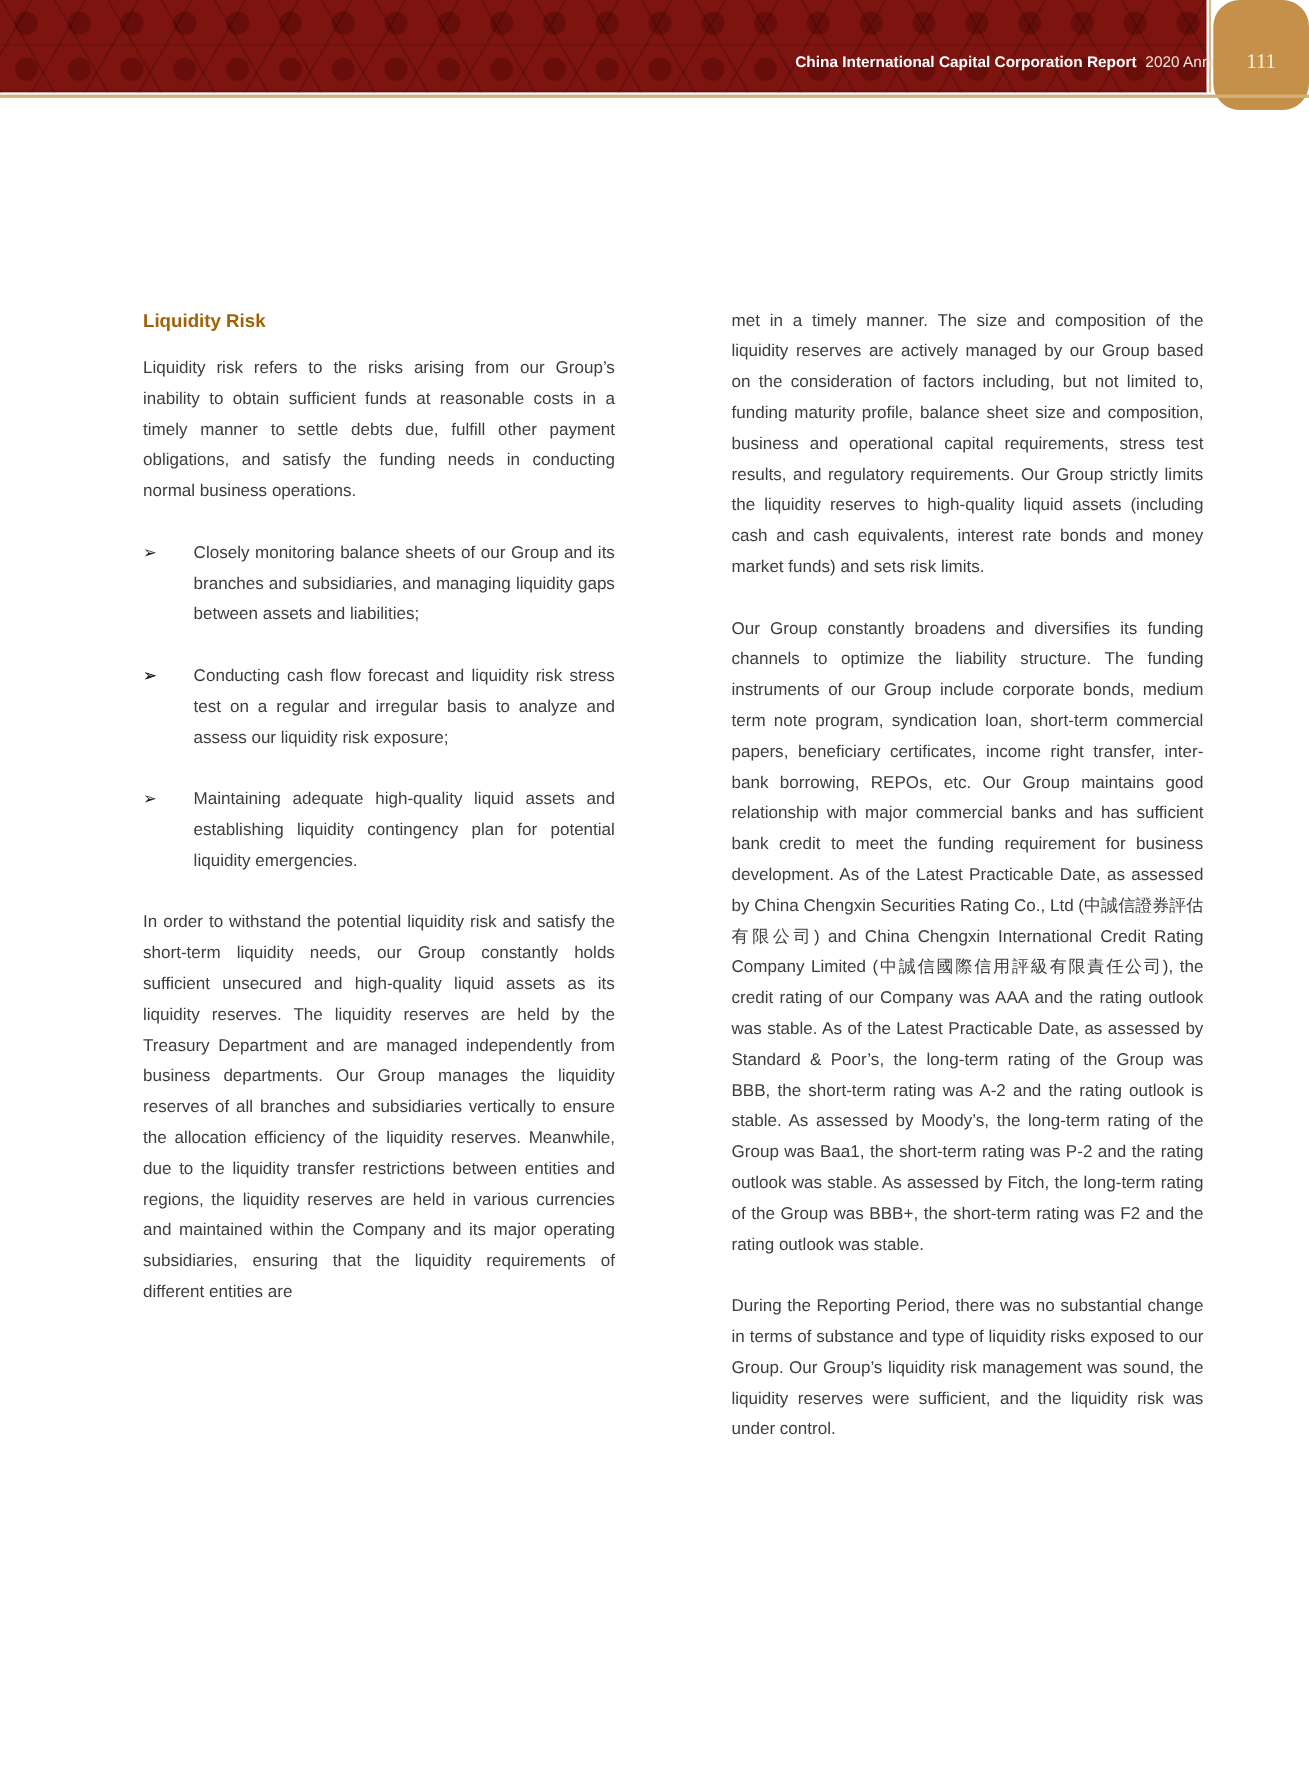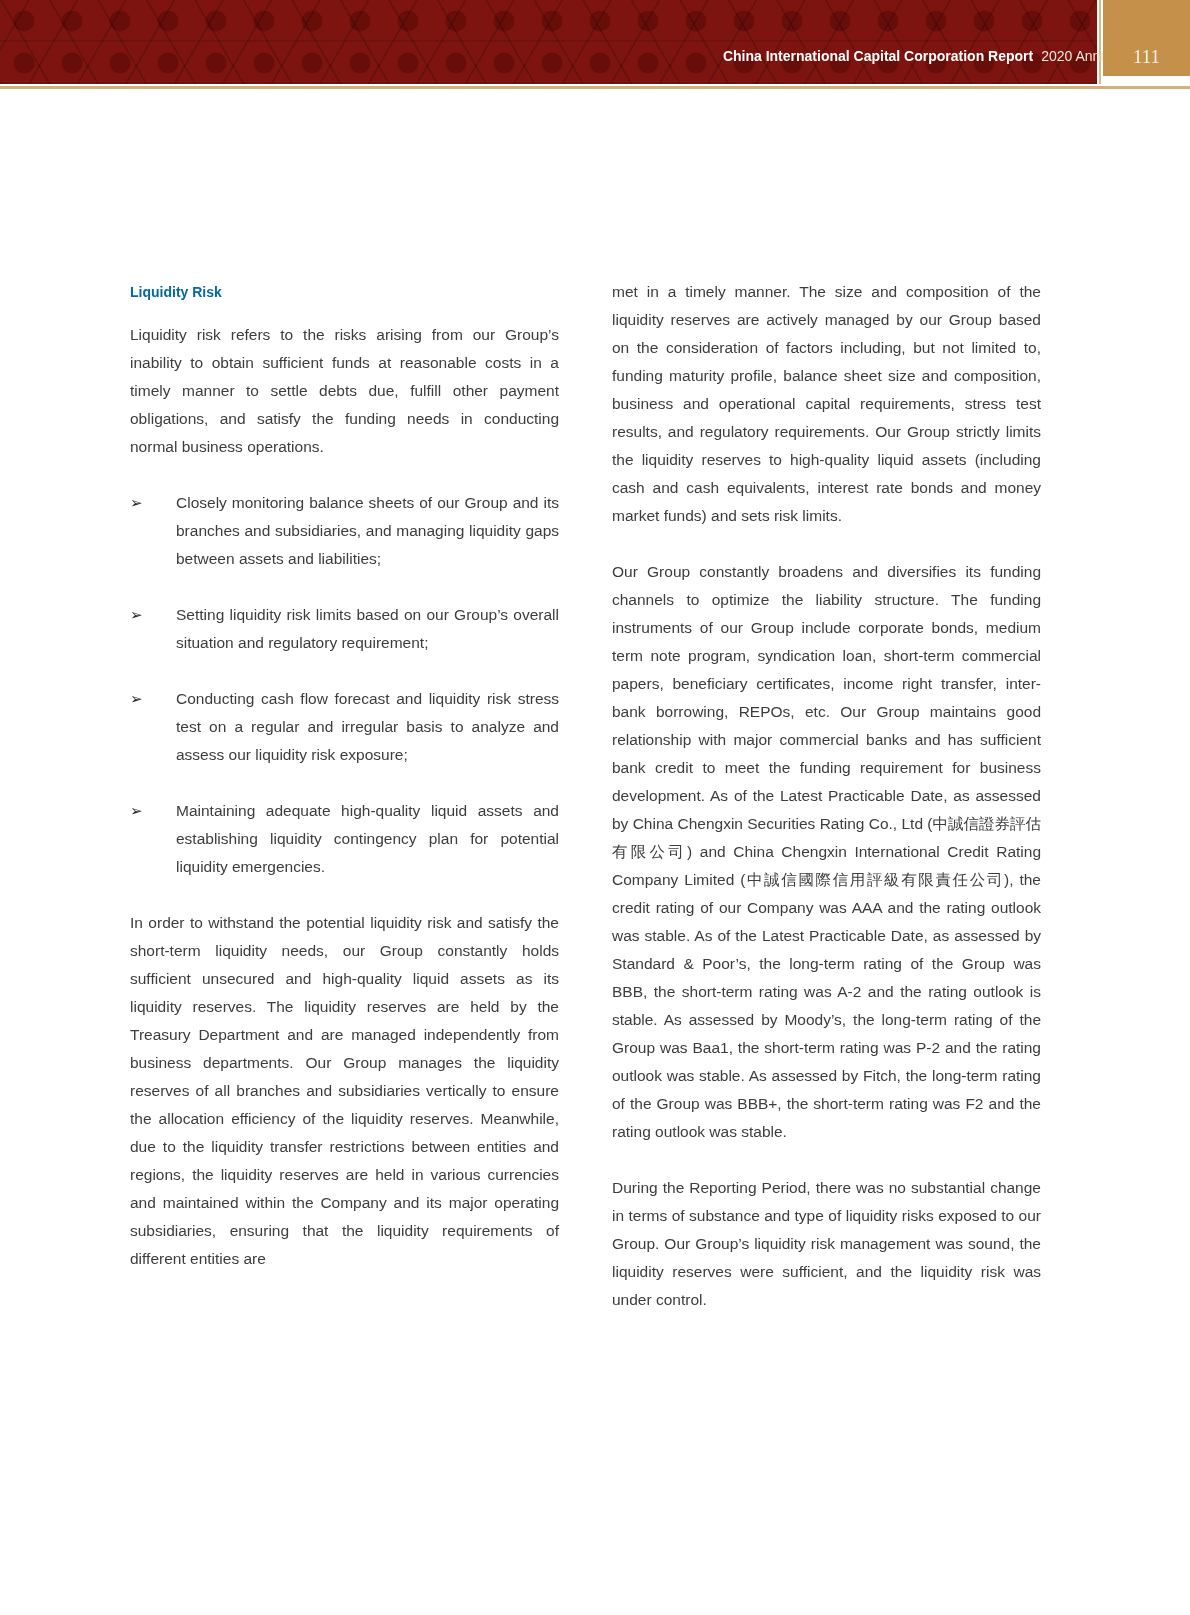--- a/index.html
+++ b/index.html
@@ -14,36 +14,36 @@
       repeating-linear-gradient(-60deg, rgba(0,0,0,0.16) 0 2px, transparent 2px 42px),
       repeating-linear-gradient(0deg, rgba(0,0,0,0.10) 0 2px, transparent 2px 42px),
       radial-gradient(circle at 50% 50%, rgba(60,0,0,0.35) 0 10px, transparent 11px);
     background-size: auto, auto, auto, 48px 42px;
   }
   .header-title { position: absolute; right: 0; top: 48px; width: 1097px; text-align: right;
     padding-right: 25px; box-sizing: border-box; color: #ffffff; font-size: 14px; white-space: nowrap; }
   .header-title .company { font-weight: bold; }
   .header-title .report { font-weight: normal; margin-left: 8px; color: #f3e6da; }
 
-  .page-num-box { position: absolute; left: 1103px; top: 0; width: 87px; height: 76px;
-    background: #c5914a; }
+  .page-num-box { position: absolute; left: 1103px; top: 0; width: 87px; height: 100px;
+    background: #c5914a; border-radius: 24px; }
   .page-num { position: absolute; left: 0; top: 46px; width: 100%; text-align: center;
     font-family: "Liberation Serif", serif; color: #fbf3e6; font-size: 19px; }
 
   .rule-gap { position: absolute; left: 1097px; top: 0; width: 6px; height: 84px; background: #ffffff; }
   .rule-gap::after { content: ""; position: absolute; left: 2px; top: 0; width: 2px; height: 84px; background: #d8bb8a; }
   .gold-rule { position: absolute; left: 0; top: 86px; width: 1190px; height: 3px; background: #d2b07a; }
 
   
   .col { position: absolute; top: 278px; width: 429px; font-size: 15.5px; line-height: 28px;
     text-align: justify; color: #3d3d3d; }
   .col-left { left: 130px; }
-  .col-right { left: 612px; }
+  .col-right { left: 665px; }
 
-  .section-title { font-weight: bold; color: #0369a1; font-size: 14px; line-height: 28px; margin: 0 0 15px 0; }
+  .section-title { font-weight: bold; color: #a16207; font-size: 17px; line-height: 28px; margin: 0 0 15px 0; }
   p { margin: 0 0 28px 0; }
 
   .bullets { list-style: none; margin: 0; padding: 0; }
   .bullets li { position: relative; padding-left: 46px; margin: 0 0 28px 0; }
   .bullets .arrow { position: absolute; left: 0; top: 0; font-size: 15px; color: #222; }
 </style>
 </head>
 <body>
 
 <div class="header-band"></div>
@@ -59,21 +59,20 @@
 <div class="col col-left">
   <h2 class="section-title">Liquidity Risk</h2>
   <p>Liquidity risk refers to the risks arising from our Group’s inability to obtain sufficient funds at reasonable costs in a timely manner to settle debts due, fulfill other payment obligations, and satisfy the funding needs in conducting normal business operations.</p>
   <ul class="bullets">
     <li>
       <span class="arrow">➢</span>
       <span>Closely monitoring balance sheets of our Group and its branches and subsidiaries, and managing liquidity gaps between assets and liabilities;</span>
     </li>
     <li>
       <span class="arrow">➢</span>
-      <span>Setting liquidity risk limits based on our Group’s overall situation and regulatory requirement;</span>
     </li>
     <li>
       <span class="arrow">➢</span>
       <span>Conducting cash flow forecast and liquidity risk stress test on a regular and irregular basis to analyze and assess our liquidity risk exposure;</span>
     </li>
     <li>
       <span class="arrow">➢</span>
       <span>Maintaining adequate high-quality liquid assets and establishing liquidity contingency plan for potential liquidity emergencies.</span>
     </li>
   </ul>

